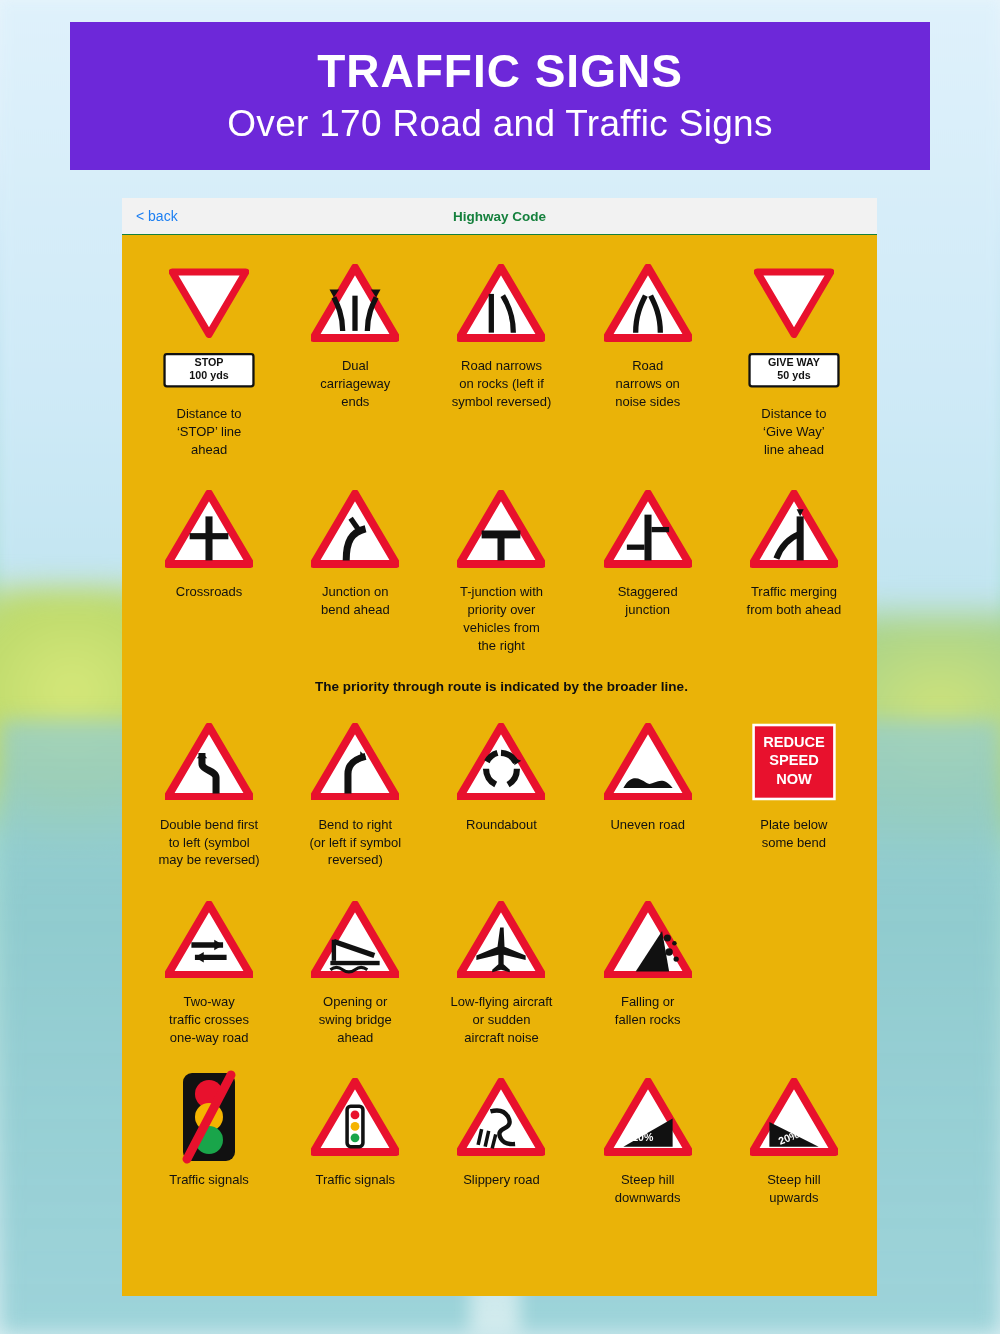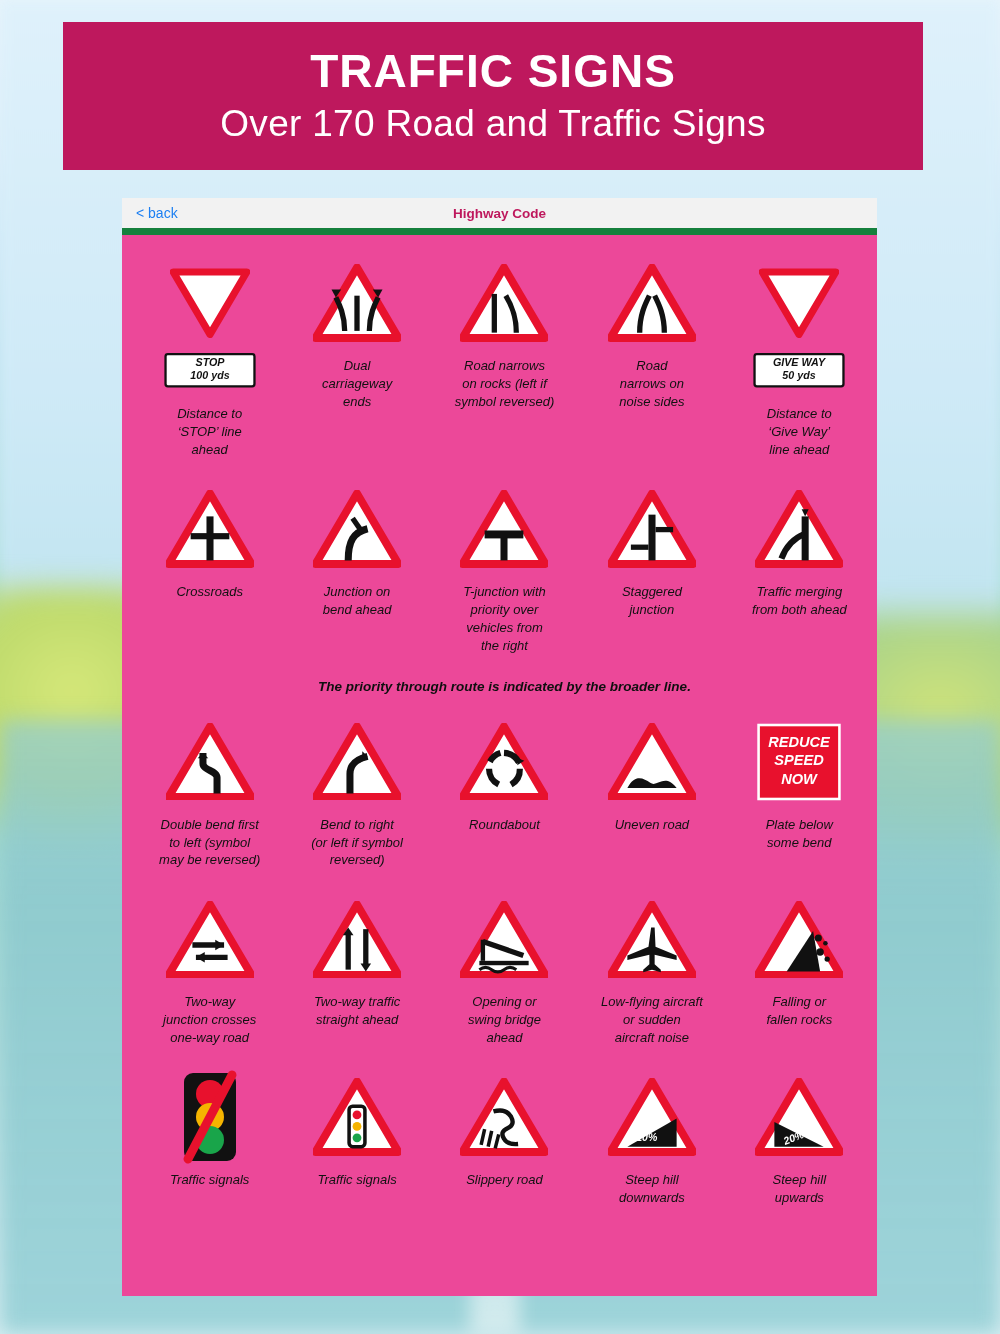--- a/index.html
+++ b/index.html
@@ -40,22 +40,22 @@
   }
   .bg-scene .road-line {
     position: absolute; left: 47%; bottom: 0; width: 5%; height: 40%;
     background: linear-gradient(180deg, rgba(255,255,255,.0), rgba(255,255,255,.55));
     filter: blur(9px);
   }
 
   
   .banner {
     position: absolute;
-    left: 63px; top: 22px; width: 860px; height: 148px;
-    background: #be185d;
+    left: 70px; top: 22px; width: 860px; height: 148px;
+    background: #6d28d9;
     display: flex; flex-direction: column;
     align-items: center; justify-content: center;
     color: #ffffff;
     z-index: 5;
   }
   .banner-title {
     font-size: 46px; font-weight: bold; letter-spacing: 1px;
     line-height: 1.05;
   }
   .banner-sub {
@@ -66,37 +66,36 @@
   
   .device {
     position: absolute;
     left: 122px; top: 198px; width: 755px; height: 1098px;
     background: #ffffff;
     overflow: hidden;
     z-index: 4;
   }
   .navbar {
     height: 37px; background: #f2f2f2;
-    border-bottom: 7px solid #15803d;
+    border-bottom: 1px solid #15803d;
     display: flex; align-items: center;
     position: relative;
   }
   .nav-back {
     position: absolute; left: 14px;
     font-size: 14px; color: #1c7ff2;
   }
   .nav-title {
     width: 100%; text-align: center;
-    font-size: 13.5px; font-weight: bold; color: #be185d;
+    font-size: 13.5px; font-weight: bold; color: #15803d;
   }
   .content {
-    padding: 20px 4px 0 14px;
-    background: #ec4899;
+    padding: 20px 10px 0 14px;
+    background: #eab308;
     height: calc(100% - 37px);
-    font-style: italic;
   }
   .grid {
     display: grid;
     grid-template-columns: repeat(5, 1fr);
     row-gap: 0px;
   }
   .cell {
     display: flex; flex-direction: column;
     align-items: center;
     padding: 0 4px 22px 4px;
@@ -354,36 +353,22 @@
             <svg width="88" height="77.44" viewBox="0 0 100 88">
     <path d="M50 4 L97 84 L3 84 Z" fill="#ffffff" stroke="#e8112d" stroke-width="9" stroke-linejoin="round"></path>
 
       <path d="M30 50 L66 50" stroke="#111111" stroke-width="6"></path>
       <path d="M66 50 l-10 -6 l0 12 z" fill="#111111"></path>
       <path d="M70 64 L34 64" stroke="#111111" stroke-width="6"></path>
       <path d="M34 64 l10 -6 l0 12 z" fill="#111111"></path>
   </svg>
           </div>
           <div class="caption" style="white-space: pre-line;">Two-way
-junction crosses
+traffic crosses
 one-way road</div>
-        </div>
-        <div class="cell">
-          <div class="art">
-            <svg width="88" height="77.44" viewBox="0 0 100 88">
-    <path d="M50 4 L97 84 L3 84 Z" fill="#ffffff" stroke="#e8112d" stroke-width="9" stroke-linejoin="round"></path>
-
-      <path d="M40 78 L40 36" stroke="#111111" stroke-width="6"></path>
-      <path d="M40 30 l-6 9 l12 0 z" fill="#111111"></path>
-      <path d="M60 32 L60 74" stroke="#111111" stroke-width="6"></path>
-      <path d="M60 80 l6 -9 l-12 0 z" fill="#111111"></path>
-  </svg>
-          </div>
-          <div class="caption" style="white-space: pre-line;">Two-way traffic
-straight ahead</div>
         </div>
         <div class="cell">
           <div class="art">
             <svg width="88" height="77.44" viewBox="0 0 100 88">
     <path d="M50 4 L97 84 L3 84 Z" fill="#ffffff" stroke="#e8112d" stroke-width="9" stroke-linejoin="round"></path>
 
       <rect x="22" y="68" width="56" height="5" fill="#111111"></rect>
       <path d="M26 68 L26 44" stroke="#111111" stroke-width="5"></path>
       <path d="M26 46 L72 62" stroke="#111111" stroke-width="6"></path>
       <path d="M22 78 q7 -5 14 0 q7 5 14 0 q7 -5 14 0" stroke="#111111" stroke-width="3.5" fill="none"></path>

